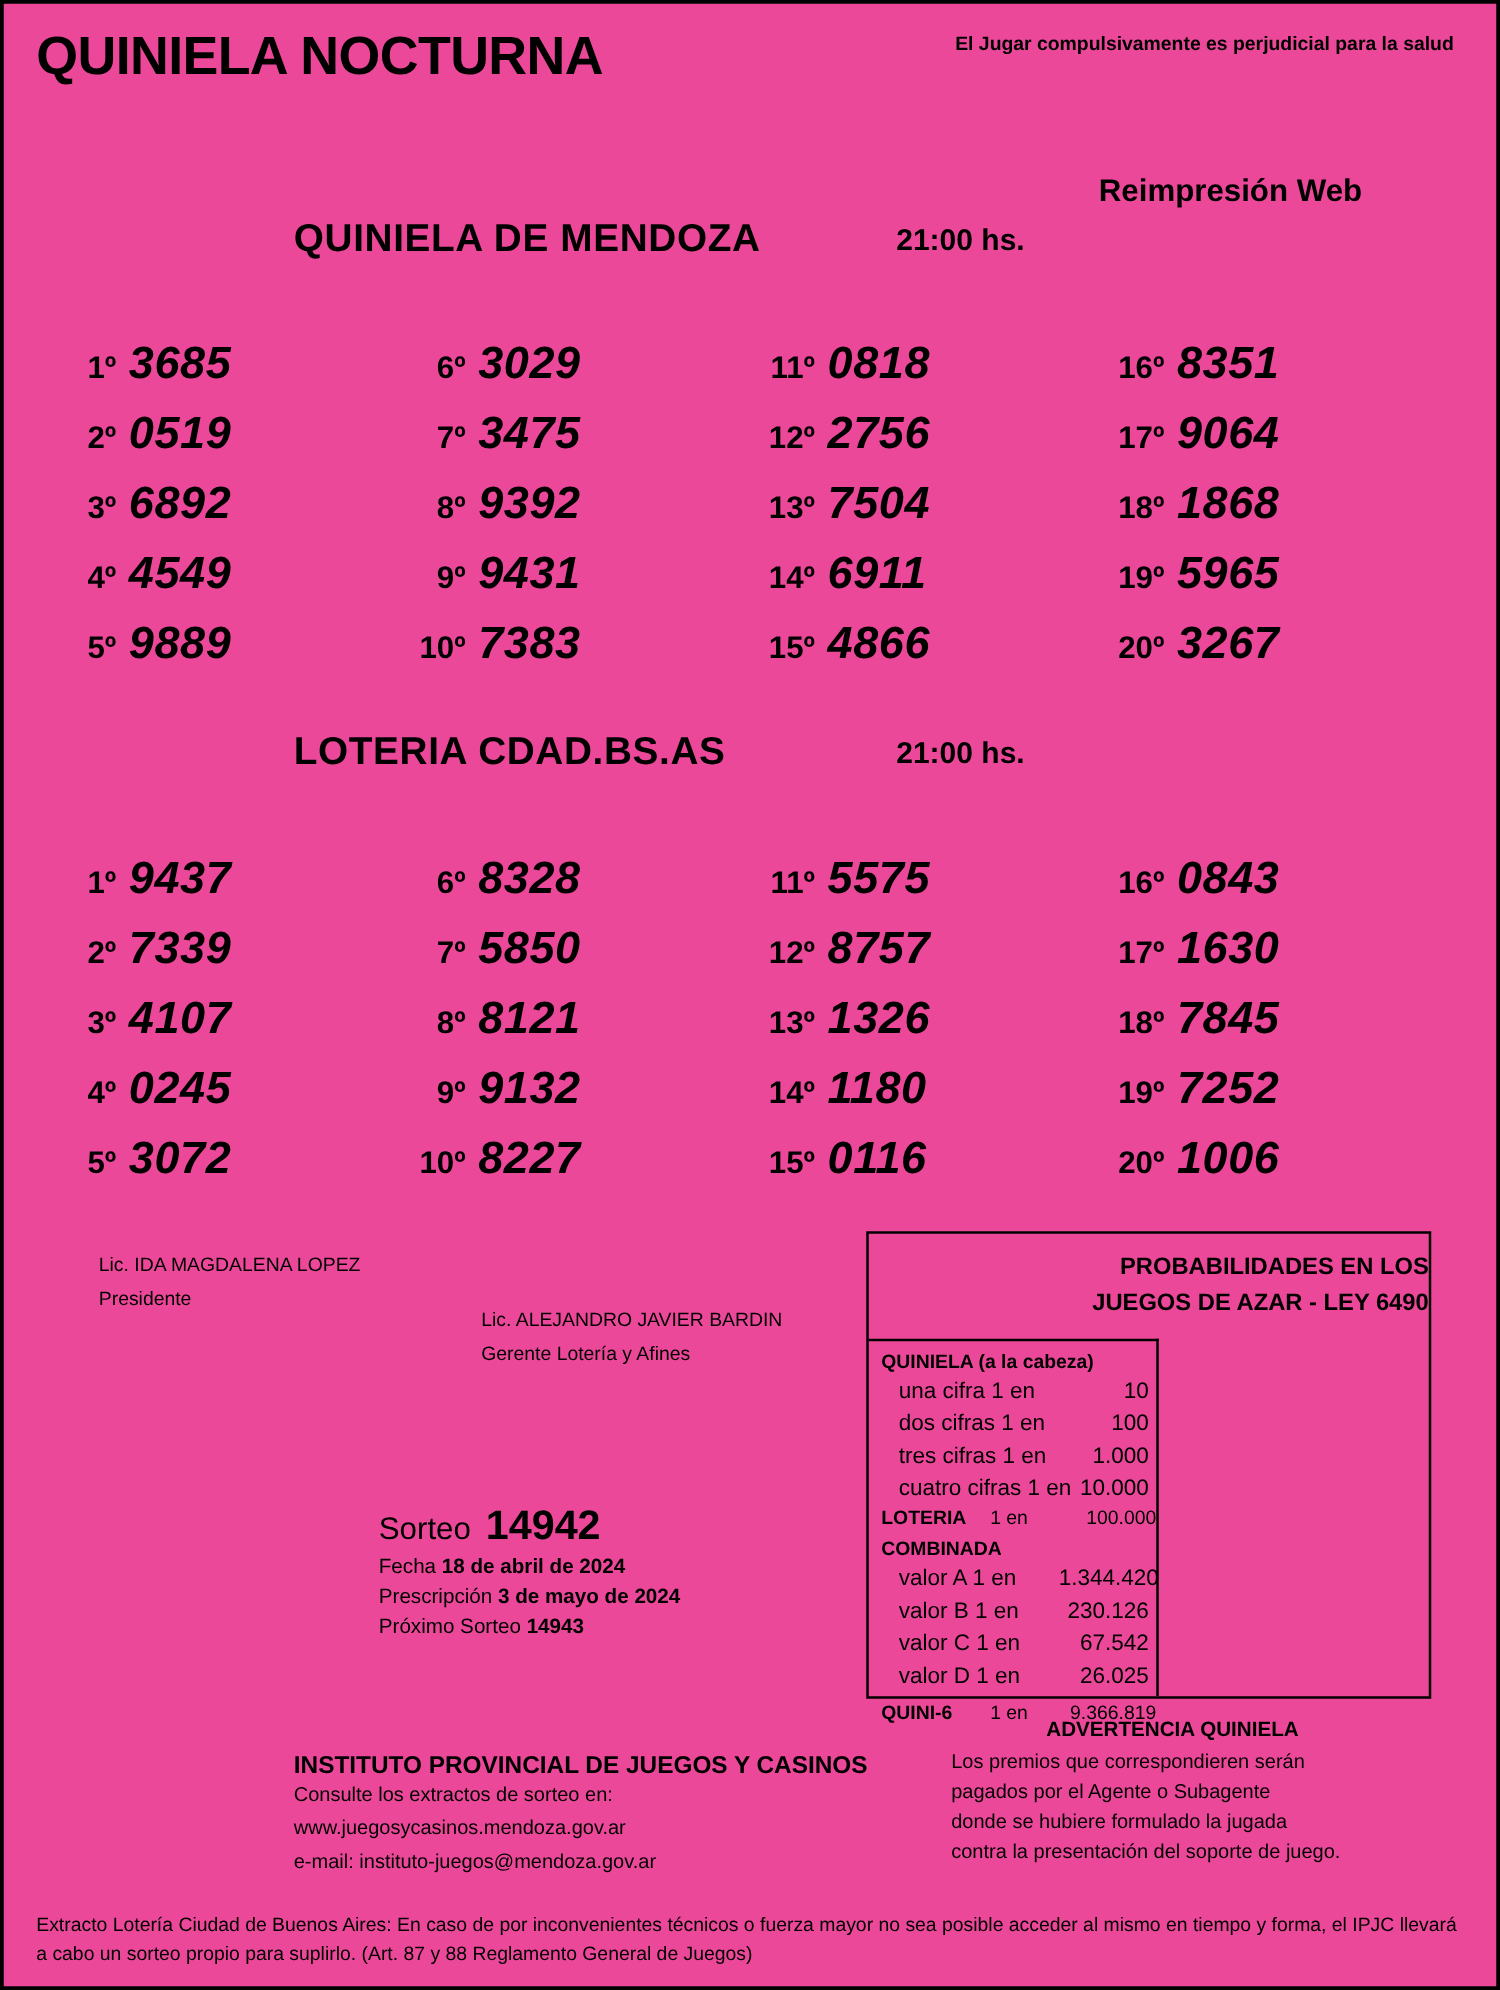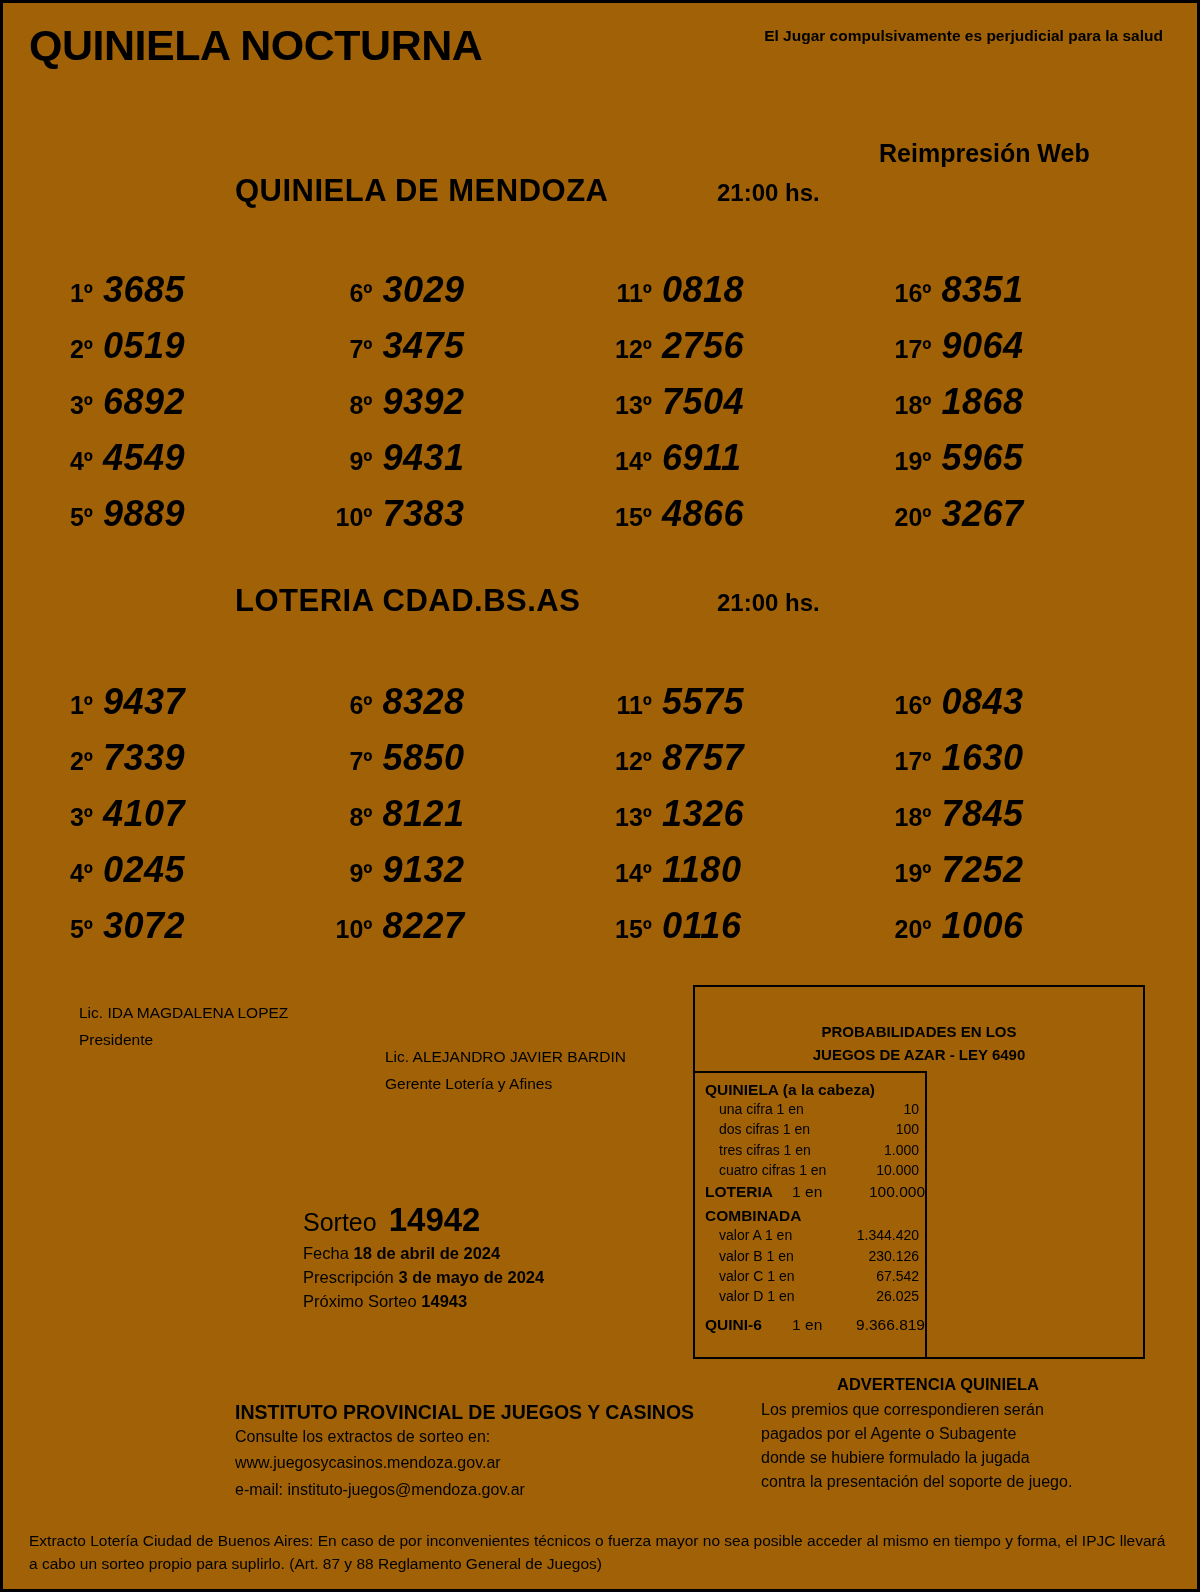--- a/index.html
+++ b/index.html
@@ -10,21 +10,21 @@
   body {
     font-family: "Liberation Sans", sans-serif;
     color: #000000;
   }
   #page {
     position: relative;
     width: 1200px;
     height: 1592px;
     box-sizing: border-box;
     border: 3px solid #000;
-    background: #a16207;
+    background: #ec4899;
     overflow: hidden;
   }
 
   
   .header {
     position: absolute;
     top: 12px; left: 0; right: 0;
     height: 58px;
   }
   .main-title {
@@ -126,26 +126,25 @@
 
   
   .prob-panel {
     position: absolute;
     left: 690px; top: 982px;
     width: 452px; height: 374px;
     border: 2px solid #000;
     box-sizing: border-box;
   }
   .prob-title {
-    text-align: center;
-    font-size: 15px;
+    text-align: right;
+    font-size: 19px;
     font-weight: bold;
     line-height: 1.5;
     padding-top: 13px;
-    margin-top: 21px;
   }
   .prob-body {
     position: absolute;
     left: 0; right: 0; top: 84px; bottom: 0;
     display: flex;
   }
   .prob-left {
     width: 232px;
     border-top: 2px solid #000;
     border-right: 2px solid #000;
@@ -158,21 +157,21 @@
     box-sizing: border-box;
     padding: 54px 0 0 12px;
   }
   .p-head {
     font-size: 15.5px;
     font-weight: bold;
     margin-top: 4px;
     white-space: nowrap;
   }
   .p-row {
-    font-size: 14px;
+    font-size: 18px;
     display: flex;
     white-space: nowrap;
     line-height: 1.45;
   }
   .p-row .p-name { padding-left: 14px; width: 128px; }
   .p-row .p-odds { width: 72px; text-align: right; }
   .p-inline {
     font-size: 15.5px;
     display: flex;
     align-items: baseline;

